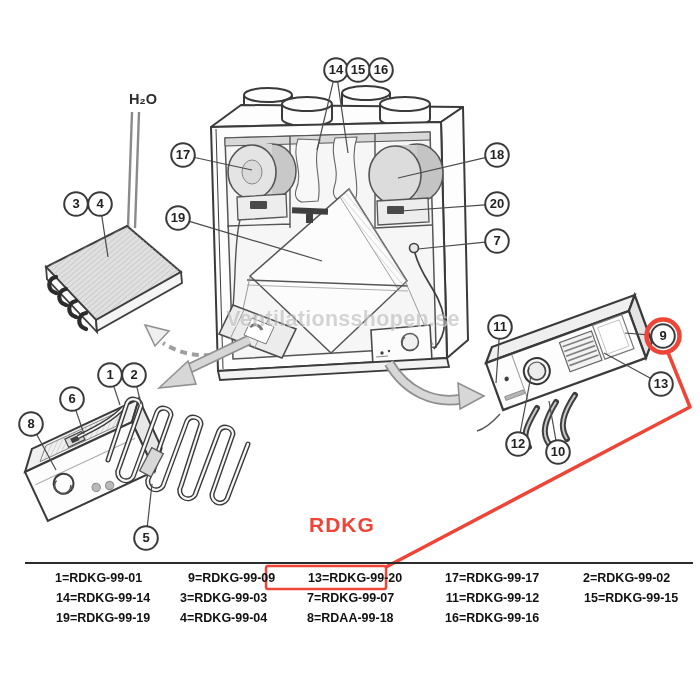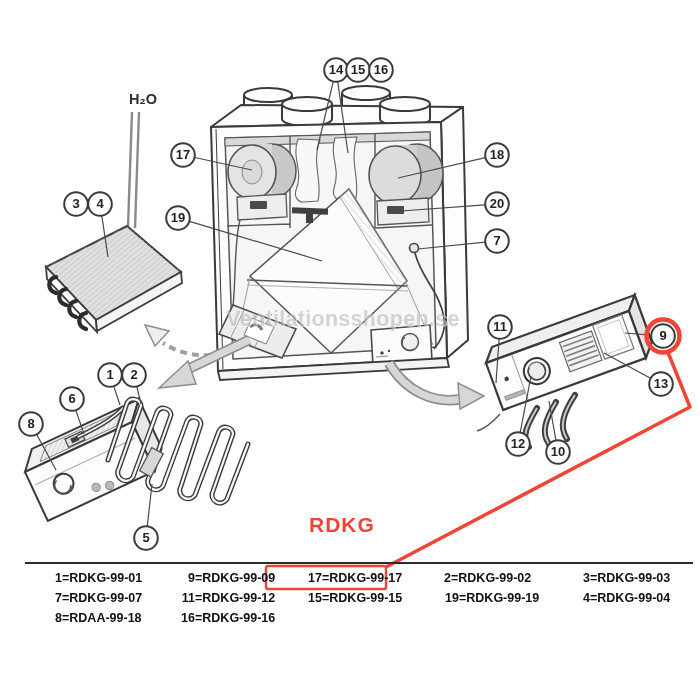--- a/index.html
+++ b/index.html
@@ -300,22 +300,24 @@
         <circle cx="663" cy="336" r="16.5" fill="none" stroke="#ef4536" stroke-width="4.5"></circle>
         <polyline points="667,350 690,407 386,567" fill="none" stroke="#ef4536" stroke-width="3.5" stroke-linejoin="round"></polyline>
         <rect x="266" y="566" width="120" height="23" rx="2" fill="none" stroke="#ef4536" stroke-width="2.5"></rect>
       </g>
 </svg>
 
 <div id="divider"></div>
 <div id="parts-table">
       <div class="cell"><span class="num w1">1</span>=RDKG-99-01</div>
       <div class="cell"><span class="num w2">9</span>=RDKG-99-09</div>
+      <div class="cell"><span class="num w2">13</span>=RDKG-99-20</div>
       <div class="cell"><span class="num w2">17</span>=RDKG-99-17</div>
       <div class="cell"><span class="num w1">2</span>=RDKG-99-02</div>
+      <div class="cell"><span class="num w2">14</span>=RDKG-99-14</div>
       <div class="cell"><span class="num w1">3</span>=RDKG-99-03</div>
       <div class="cell"><span class="num w1">7</span>=RDKG-99-07</div>
       <div class="cell"><span class="num w2">11</span>=RDKG-99-12</div>
       <div class="cell"><span class="num w2">15</span>=RDKG-99-15</div>
       <div class="cell"><span class="num w2">19</span>=RDKG-99-19</div>
       <div class="cell"><span class="num w1">4</span>=RDKG-99-04</div>
       <div class="cell"><span class="num w1">8</span>=RDAA-99-18</div>
       <div class="cell"><span class="num w2">16</span>=RDKG-99-16</div>
     </div>
 </div>

